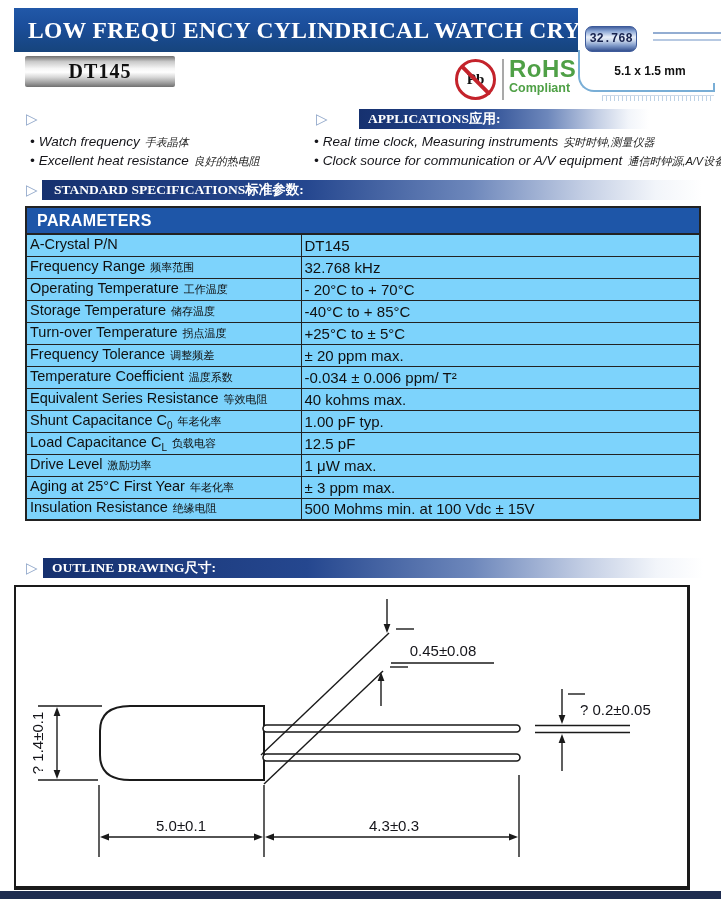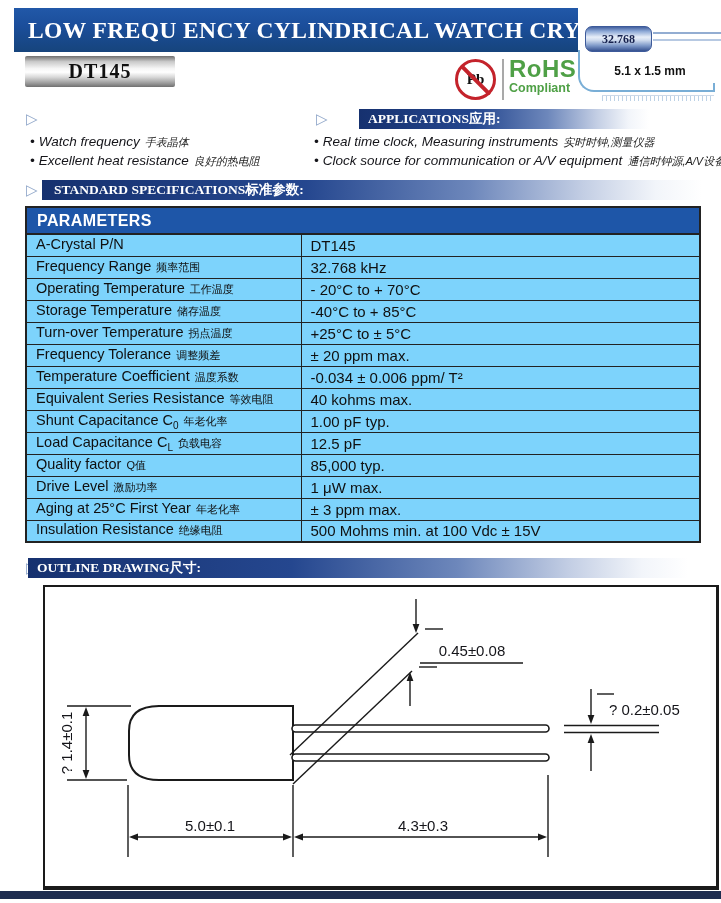--- a/index.html
+++ b/index.html
@@ -18,51 +18,51 @@
   .pbfree { left:455px; top:59px; width:41px; height:41px; border:3px solid #c4232b; border-radius:50%;
     text-align:center; line-height:34px; font-family:"Liberation Serif","DejaVu Serif",serif; font-weight:bold; font-size:15px; color:#111; }
   .pbfree::after { content:""; position:absolute; left:-3px; top:15.5px; width:41px; height:4px; background:#c4232b; transform:rotate(45deg); border-radius:2px; }
   .rohs-divider { left:502px; top:59px; width:2px; height:41px; background:#a9a9a9; }
   .rohs-wrap { left:509px; top:56px; color:#4fa046; }
   .rohs-main { font-weight:bold; font-size:24px; line-height:25px; letter-spacing:.5px; }
   .rohs-sub { font-weight:bold; font-size:12.5px; line-height:14px; }
 
   
   .product-photo { left:578px; top:8px; width:143px; height:96px; background:#fff; }
-  .crystal { position:absolute; left:7px; top:18px; width:67px; height:26px; border-radius:7px; border:1px solid #3d5a9a; text-align:center; line-height:25px;
+  .crystal { position:absolute; left:7px; top:18px; width:52px; height:26px; border-radius:7px; border:1px solid #3d5a9a; text-align:center; line-height:25px;
     background:linear-gradient(180deg,#43609f 0%,#8ea9d6 18%,#e8eef8 42%,#cfdbee 55%,#7d98c8 78%,#35518f 100%);
-    font-family:Liberation Serif, serif; font-weight:bold; font-size:12px; color:#16214d; }
+    font-family:Liberation Mono, monospace; font-weight:bold; font-size:12px; color:#16214d; }
   .lead-line1 { position:absolute; left:75px; top:24px; width:68px; height:2px; background:#93add2; }
   .lead-line2 { position:absolute; left:75px; top:31px; width:68px; height:2px; background:#b7c9e2; }
   .photo-frame { position:absolute; left:0; top:42px; width:137px; height:42px; border-left:2px solid #79aed6; border-bottom:2px solid #79aed6; border-bottom-left-radius:16px; }
   .photo-frame::after { content:""; position:absolute; right:0; bottom:-1px; width:2px; height:8px; background:#79aed6; }
   .size-label { position:absolute; left:16px; top:56px; width:112px; text-align:center; font-weight:bold; font-size:12px; color:#111; }
   .ruler { position:absolute; left:24px; top:87px; width:112px; height:6px;
     background:repeating-linear-gradient(90deg,#bdd2e6 0 1px,transparent 1px 4px); border-top:1px solid #cdd9e8; }
 
   
   .tri { font-size:15px; color:#8fa6c9; line-height:16px; font-family:"DejaVu Sans",sans-serif; }
   .sec-bar { height:20px; line-height:20px; padding-left:9px; color:#fff; white-space:nowrap;
     font-family:"Liberation Serif","DejaVu Serif",serif; font-weight:bold; font-size:13.5px;
     background:linear-gradient(90deg,#16316f 0%,#25478f 40%,#6d87bb 65%,#c3cee4 82%,#f2f5fa 93%,rgba(255,255,255,0) 100%); }
   .bullets { font-size:13.5px; color:#15151a; line-height:18.5px; white-space:nowrap;font-style:italic; }
   .bullets .cn { font-size:11px; margin-left:5px; color:#222; }
   .bullets .blt { margin-right:4px; }
 
   
   table.params { left:25px; top:206px; width:676px; border-collapse:collapse; border:2px solid #222; background:#7dd3fc; }
   table.params th { background:#1e56a8; color:#fff; text-align:left; height:27px; padding:0 10px; font-size:16px; letter-spacing:.4px; border:2px solid #222; }
-  table.params td { border:1.5px solid #222; height:22px; padding:0 9px; font-size:14.5px; color:#101010; white-space:nowrap;margin-top:32px; }
+  table.params td { border:1.5px solid #222; height:22px; padding:0 3px; font-size:14.5px; color:#101010; white-space:nowrap;margin-top:32px; }
   table.params td.lbl { width:275px; }
   table.params td.val { font-size:15px; }
   .cn-t { font-size:11px; margin-left:5px; }
   sub.sb { font-size:10px; }
 
   
-  .outline-box { left:43px; top:585px; width:676px; height:305px; border:2px solid #1a1a1a; border-right-width:3px; border-bottom-width:4px; background:#fff; }
+  .outline-box { left:14px; top:585px; width:676px; height:305px; border:2px solid #1a1a1a; border-right-width:3px; border-bottom-width:4px; background:#fff; }
   .outline-box svg { position:absolute; left:-2px; top:-2px; }
   .dim-text { font-family:"Liberation Sans","DejaVu Sans",sans-serif; font-size:15px; fill:#15151a; }
 
   .footer-bar { left:0; top:891px; width:721px; height:8px; background:#1e2c4f; }
 </style>
 </head>
 <body>
 
 <div id="page">
 
@@ -143,40 +143,36 @@
         </tr>
     <tr>
           <td class="lbl"><span>Shunt Capacitance C</span><sub class="sb">0</sub><span class="cn-t">年老化率</span></td>
           <td class="val">1.00 pF typ.</td>
         </tr>
     <tr>
           <td class="lbl"><span>Load Capacitance C</span><sub class="sb">L</sub><span class="cn-t">负载电容</span></td>
           <td class="val">12.5 pF</td>
         </tr>
     <tr>
-          <td class="lbl"><span>Quality factor</span><sub class="sb"></sub><span class="cn-t">Q值</span></td>
-          <td class="val">85,000 typ.</td>
-        </tr>
-    <tr>
           <td class="lbl"><span>Drive Level</span><sub class="sb"></sub><span class="cn-t">激励功率</span></td>
           <td class="val">1 μW max.</td>
         </tr>
     <tr>
           <td class="lbl"><span>Aging at 25°C First Year</span><sub class="sb"></sub><span class="cn-t">年老化率</span></td>
           <td class="val">± 3 ppm max.</td>
         </tr>
     <tr>
           <td class="lbl"><span>Insulation Resistance</span><sub class="sb"></sub><span class="cn-t">绝缘电阻</span></td>
           <td class="val">500 Mohms min. at 100 Vdc ± 15V</td>
         </tr>
   </tbody>
     </table>
 
   <span class="abs tri" style="left:26px;top:560px;">▷</span>
-  <div class="abs sec-bar" style="left:28px;top:558px;width:660px;">OUTLINE DRAWING尺寸:</div>
+  <div class="abs sec-bar" style="left:43px;top:558px;width:660px;">OUTLINE DRAWING尺寸:</div>
 
   <div class="abs outline-box">
     <svg width="676" height="303" viewBox="0 0 676 303">
       <g stroke="#1a1a1a" stroke-width="1.4" fill="none">
 
         <path d="M 250 121 H 116 C 94 121 86 131 86 146 V 170 C 86 185 94 195 116 195 H 250 Z" stroke-width="2" fill="#fff"></path>
 
         <rect x="249" y="140" width="257" height="7" rx="3.5" fill="#fff" stroke-width="1.6"></rect>
         <rect x="249" y="169" width="257" height="7" rx="3.5" fill="#fff" stroke-width="1.6"></rect>
 

